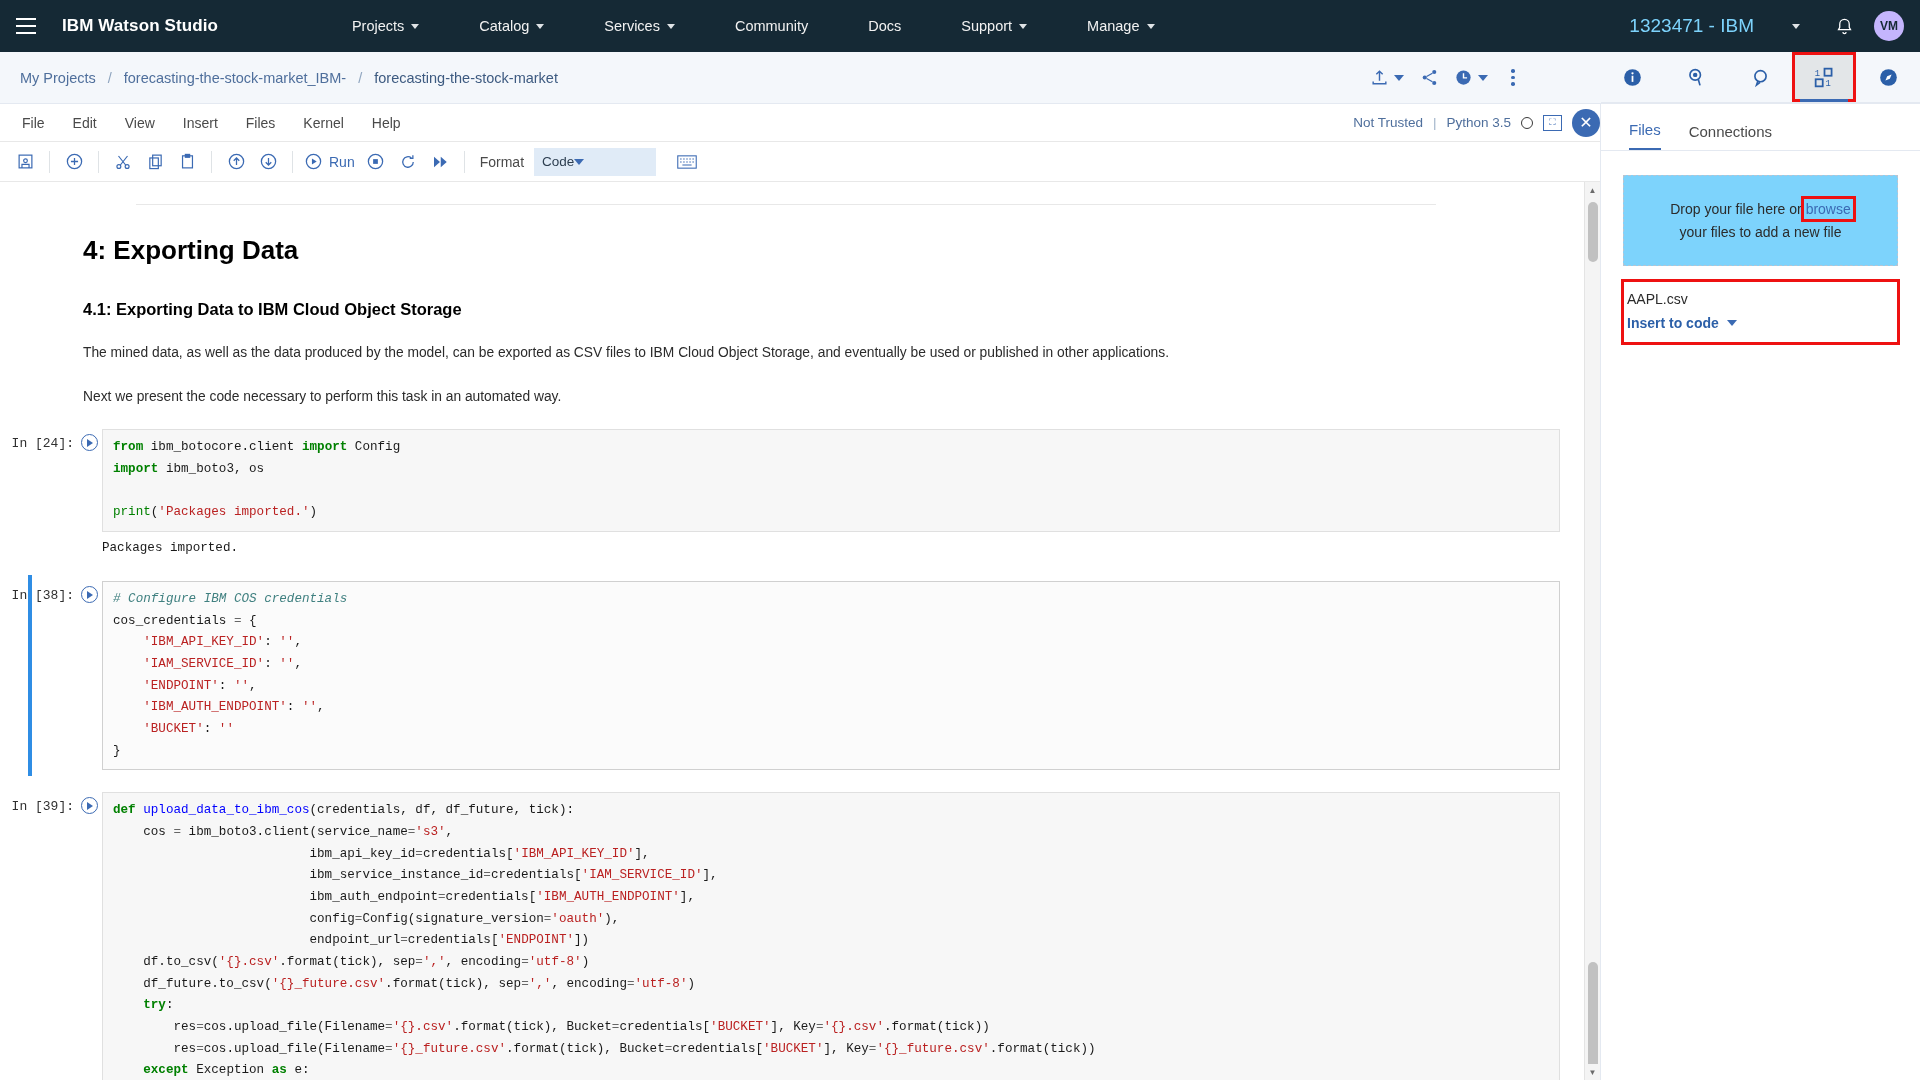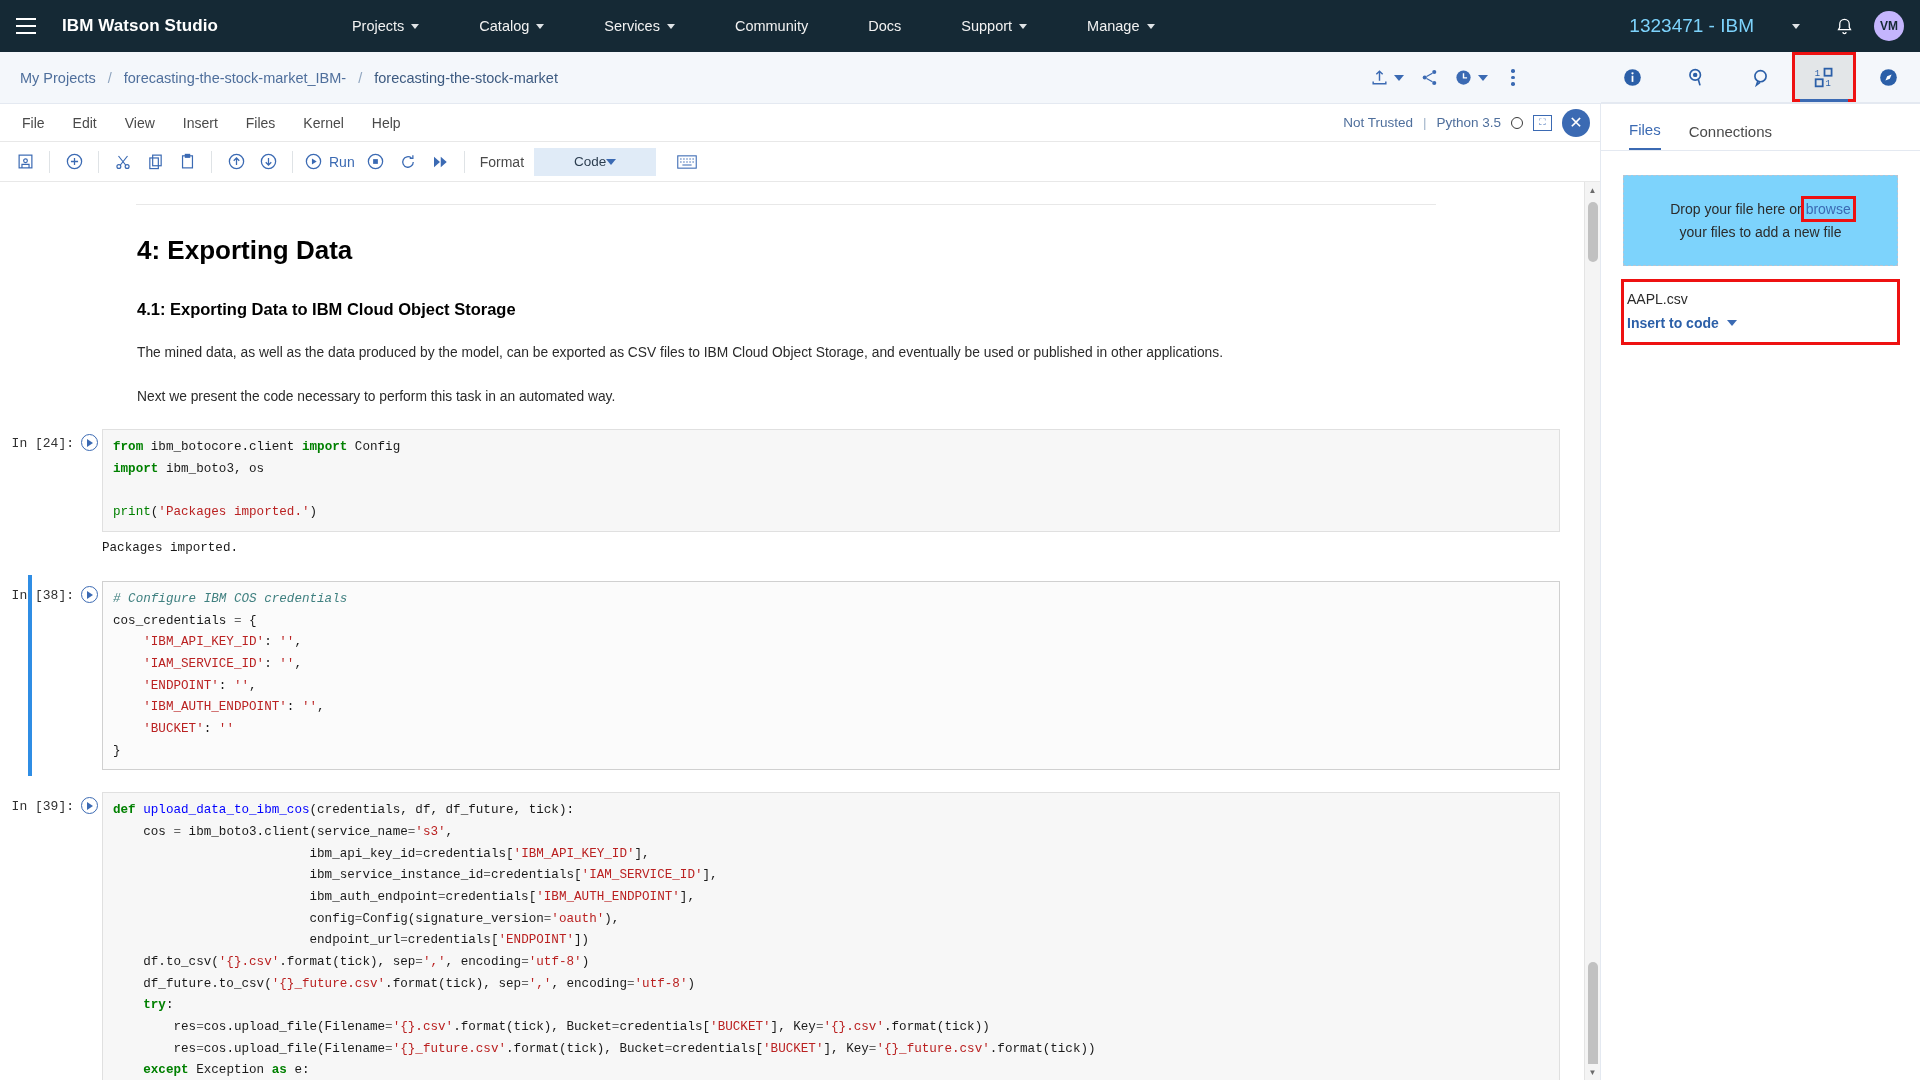--- a/index.html
+++ b/index.html
@@ -62,21 +62,21 @@
   
   .workspace { display: flex; height: calc(1080px - 52px - 52px); }
   .notebook { flex: 1; display: flex; flex-direction: column; background: #fff; min-width: 0; position: relative; }
 
   .menubar {
     height: 38px; display: flex; align-items: center; border-bottom: 1px solid #e8e8e8;
     background: #fff; position: relative; padding-left: 8px;
   }
   .menu-item { padding: 0 14px; font-size: 14px; color: #4a4a4a; line-height: 38px; cursor: pointer; }
   .kernel-status {
-    position: absolute; right: 10px; display: flex; align-items: center; gap: 10px;
+    position: absolute; right: 0; display: flex; align-items: center; gap: 10px;
     font-size: 13.5px; color: #4f6f9c;
   }
   .kernel-sep { color: #9fb2c8; }
   .kernel-circle { width: 12px; height: 12px; border: 1.8px solid #3a3a3a; border-radius: 50%; }
   .fs-icon {
     width: 19px; height: 16px; border: 1.6px solid #3b6ab3; position: relative;
     display: flex; align-items: center; justify-content: center; font-size: 9px; color: #3b6ab3;
   }
   .close-round {
     width: 28px; height: 28px; border-radius: 50%; background: #3b6ab3; color: #fff;
@@ -90,30 +90,30 @@
   .tb-btn {
     width: 30px; height: 30px; display: flex; align-items: center; justify-content: center;
     color: #3b6ab3; cursor: pointer;
   }
   .tb-sep { width: 1px; height: 22px; background: #dfe3e6; margin: 0 7px; }
   .tb-run { display: flex; align-items: center; gap: 6px; color: #3b6ab3; font-size: 14px; cursor: pointer; padding: 0 4px 0 2px; }
   .tb-label { font-size: 14px; color: #4a4a4a; margin-left: 6px; margin-right: 8px; }
   .tb-select {
     width: 122px; height: 28px; background: #e0ebf7; border: none; color: #2c3e50;
     font-size: 13.5px; display: flex; align-items: center; padding: 0 8px;
-    justify-content: center; cursor: pointer;
+    justify-content: flex-start; cursor: pointer;
   }
   .tb-select .caret-blue { border-top-color: #3b6ab3; }
 
   
   .nb-scroll { flex: 1; overflow: hidden; position: relative; background: #fff; }
   .nb-inner { padding: 0 0 0 0; position: relative; }
   .nb-top-rule { border-top: 1px solid #e8e8e8; margin: 22px 0 0 136px; width: 1300px; }
 
-  .md-cell { padding-left: 109px; max-width: 1420px; margin-left: 28px; }
+  .md-cell { padding-left: 83px; max-width: 1420px; }
   h1.nb { font-size: 26px; color: #000; font-weight: 700; margin: 30px 0 0 0; }
   h2.nb { font-size: 16.5px; color: #000; font-weight: 700; margin: 34px 0 0 0; }
   p.nb { font-size: 13.8px; color: #2b2b2b; margin: 24px 0 0 0; line-height: 1.45; }
 
   .cell-row { display: flex; align-items: flex-start; margin-top: 22px; position: relative; }
   .cell-row.selected::before {
     content: ""; position: absolute; left: 28px; top: -6px; bottom: -6px; width: 4px; background: #2f8de4;
   }
   .prompt {
     width: 76px; text-align: right; font-family: "Liberation Mono", monospace;

